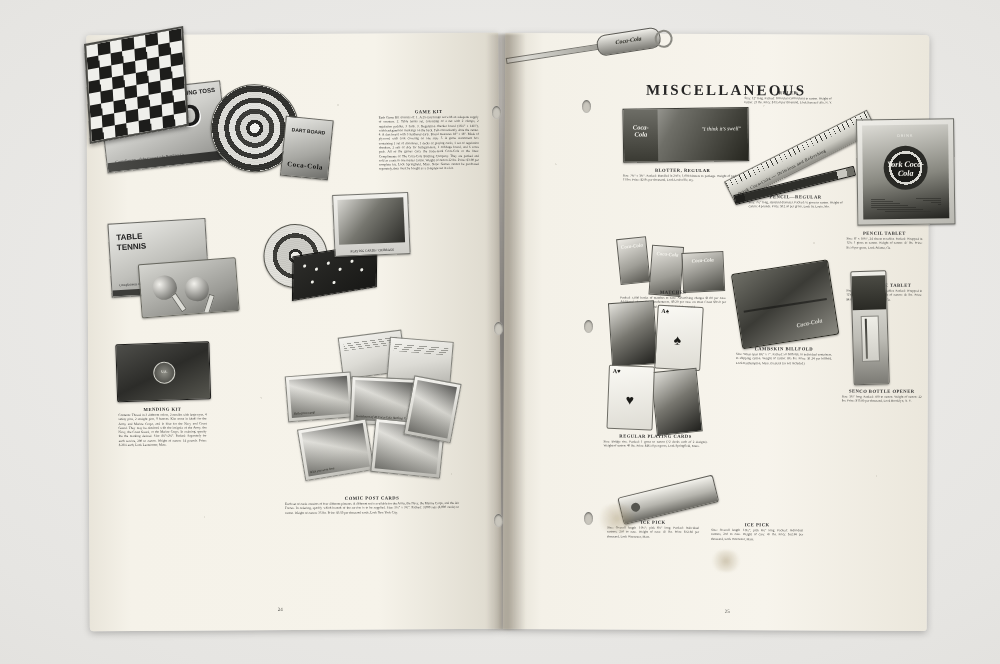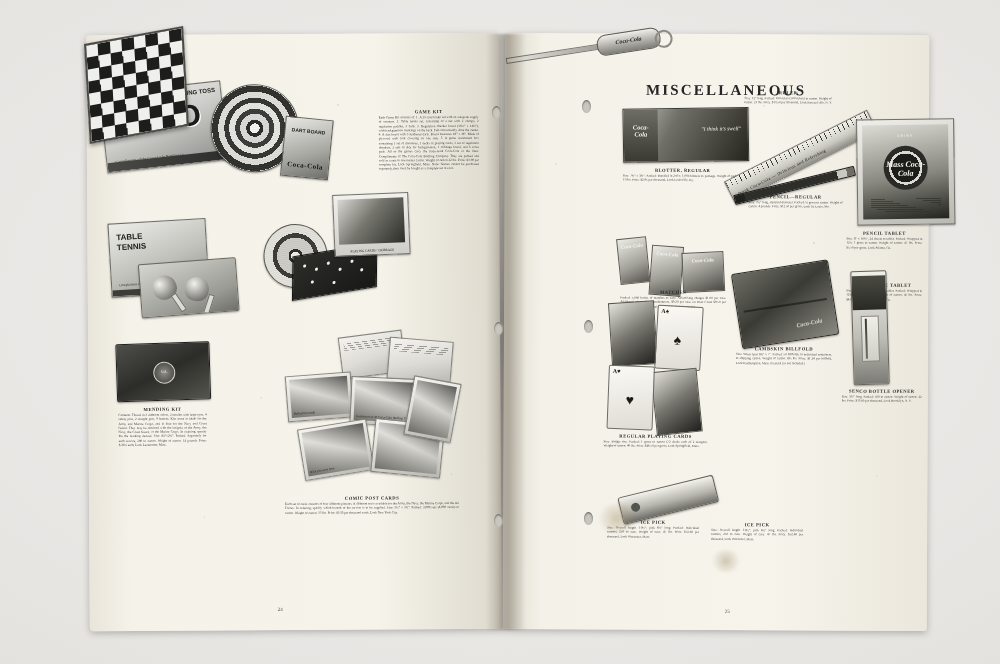--- a/index.html
+++ b/index.html
@@ -589,21 +589,21 @@
       <div class="ph" id="pencil"></div>
       <div class="cap" style="left:244px;top:160px;width:94px;">
         <span class="ttl">PENCIL—REGULAR</span>
         <span class="body">Size: 7½" long, standard diameter. Packed: ½ gross to carton. Weight of carton: 4 pounds. Price: $12.50 per gross, Lock St. Louis, Mo.</span>
       </div>
 
       <div class="ph" id="tabletA">
         <div class="inner">
           <div class="top">DRINK</div>
           <div class="disc">
-              <b>Mass Coca-Cola</b>
+              <b>York Coca-Cola</b>
             </div>
           <div class="bottomtxt"></div>
         </div>
       </div>
       <div class="cap" style="left:342px;top:196px;width:76px;">
         <span class="ttl">PENCIL TABLET</span>
         <span class="body">Size: 8" x 10½", 24 sheets to tablet. Packed: Wrapped in 12's; 1 gross to carton. Weight of carton: 47 lbs. Price: $5.50 per gross, Lock Atlanta, Ga.</span>
       </div>
       <div class="cap" style="left:342px;top:248px;width:76px;">
         <span class="ttl">INK THEME TABLET</span>

